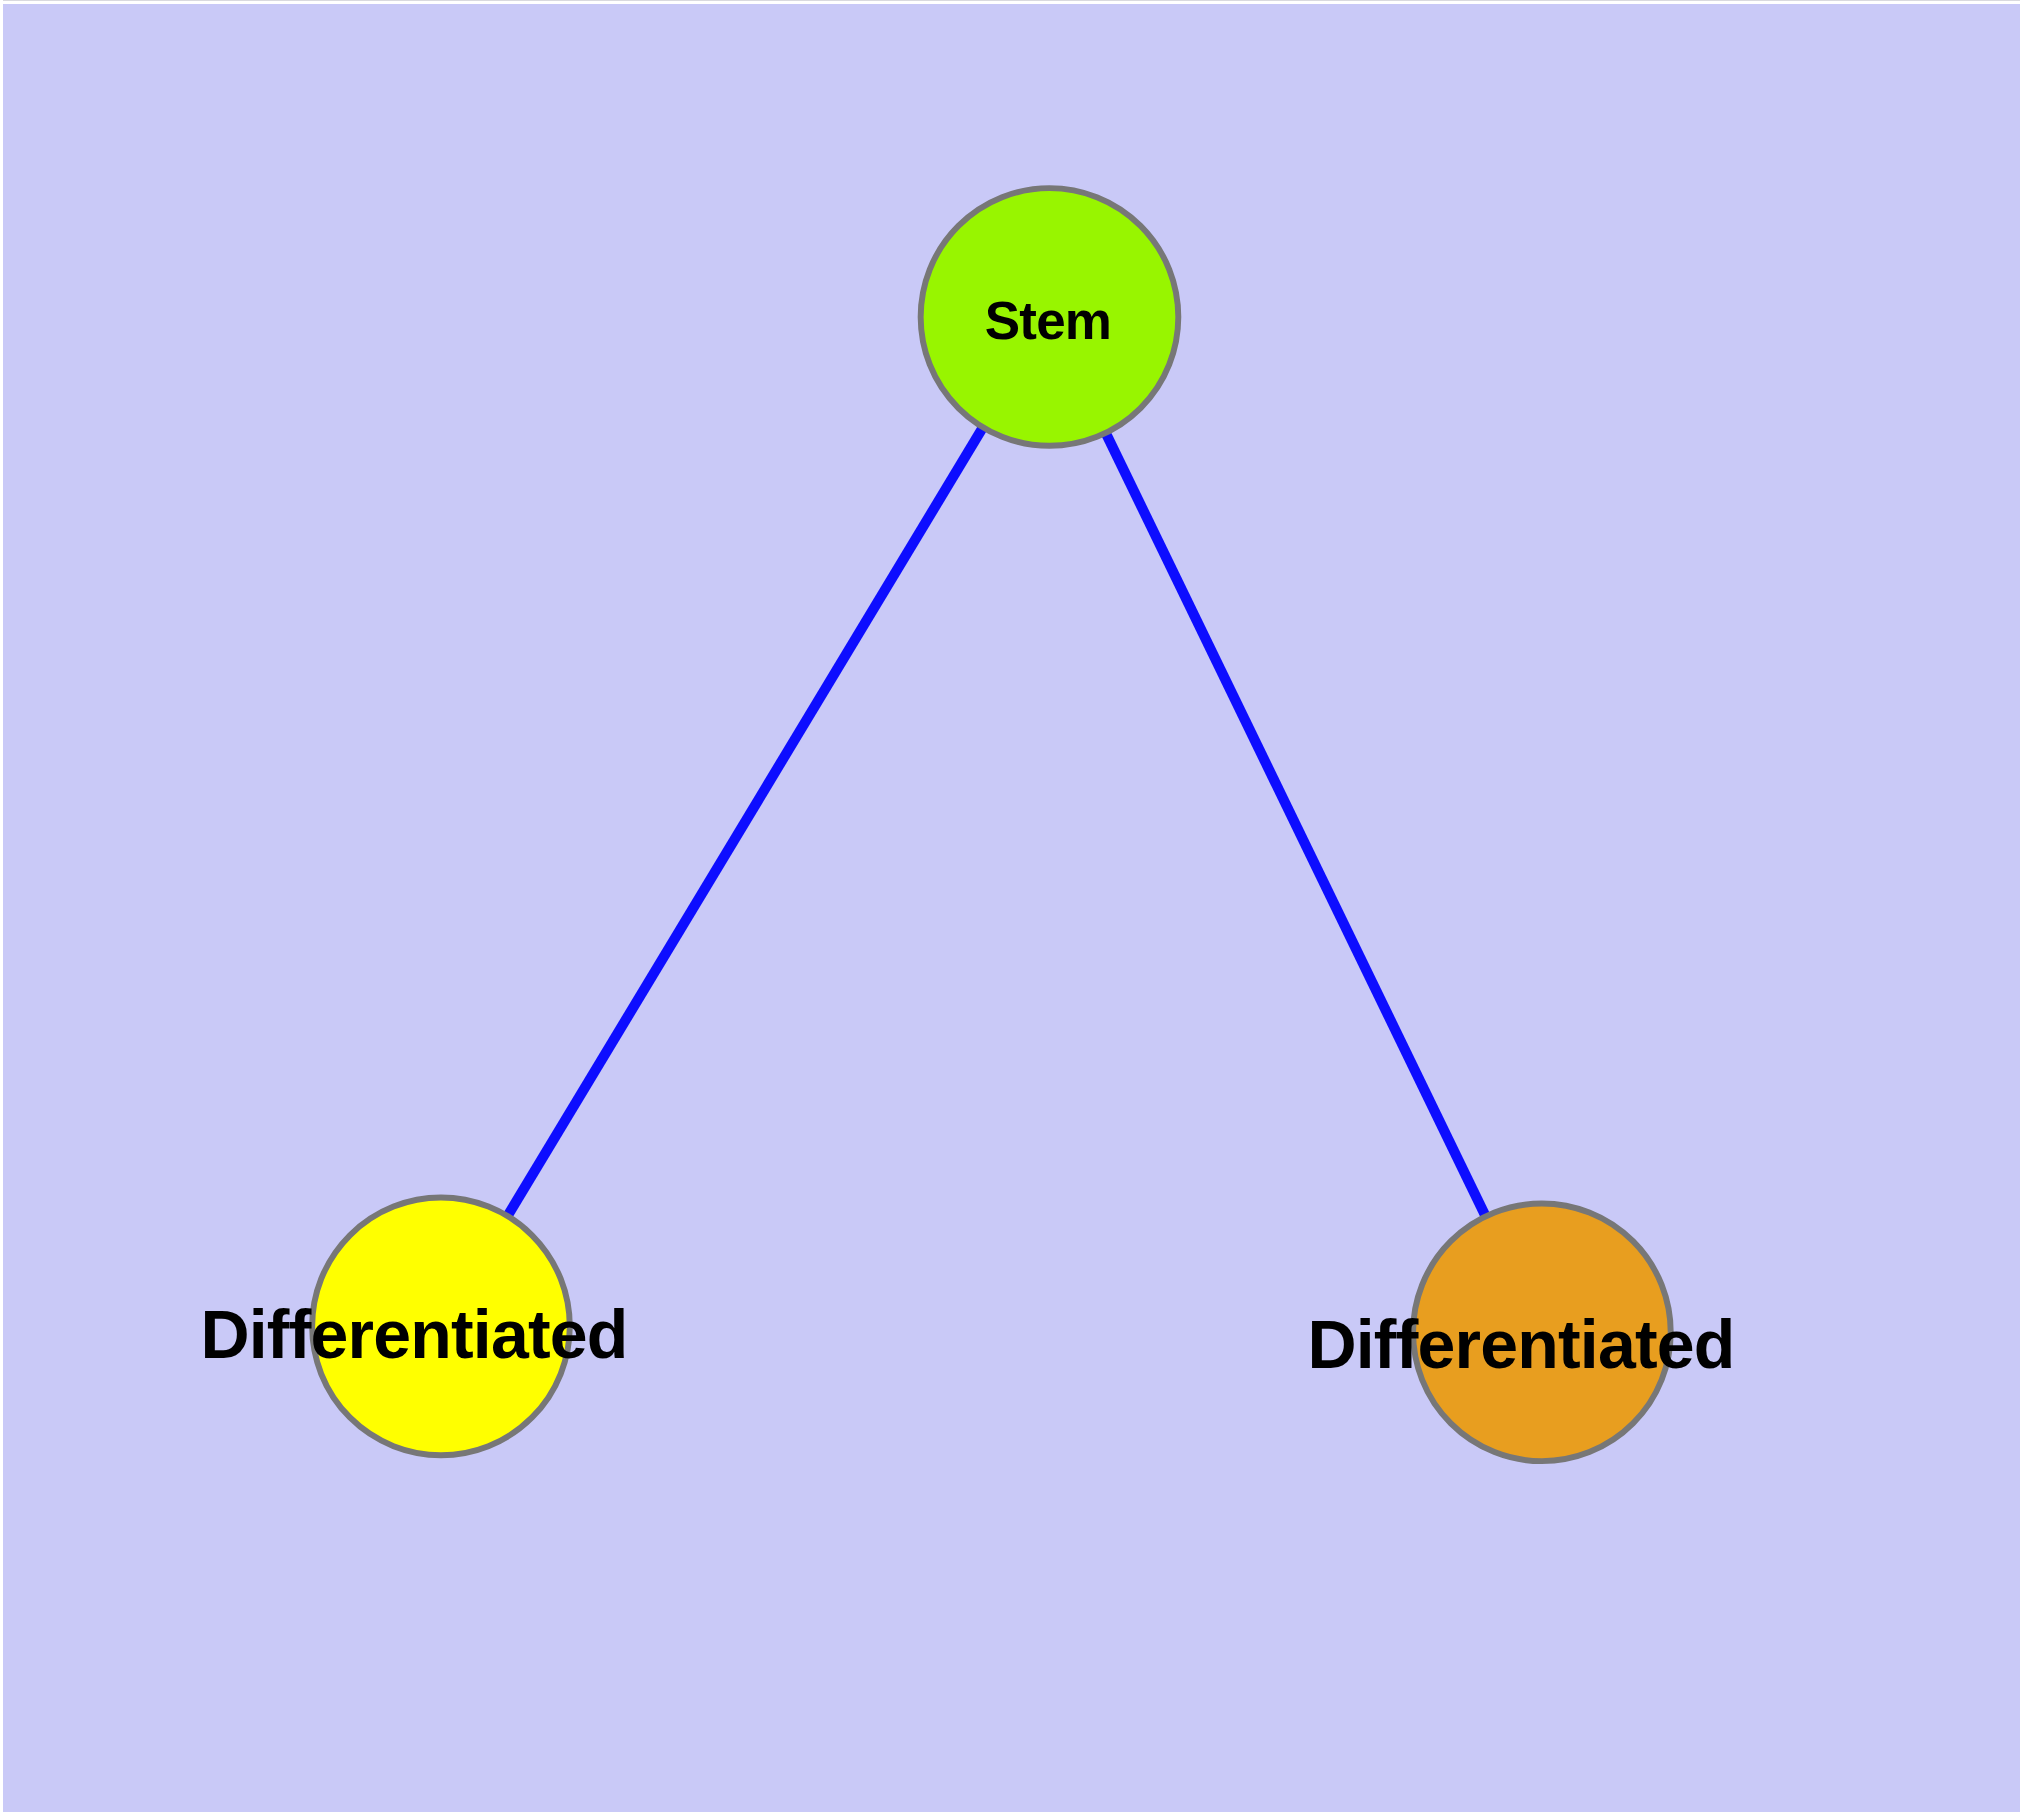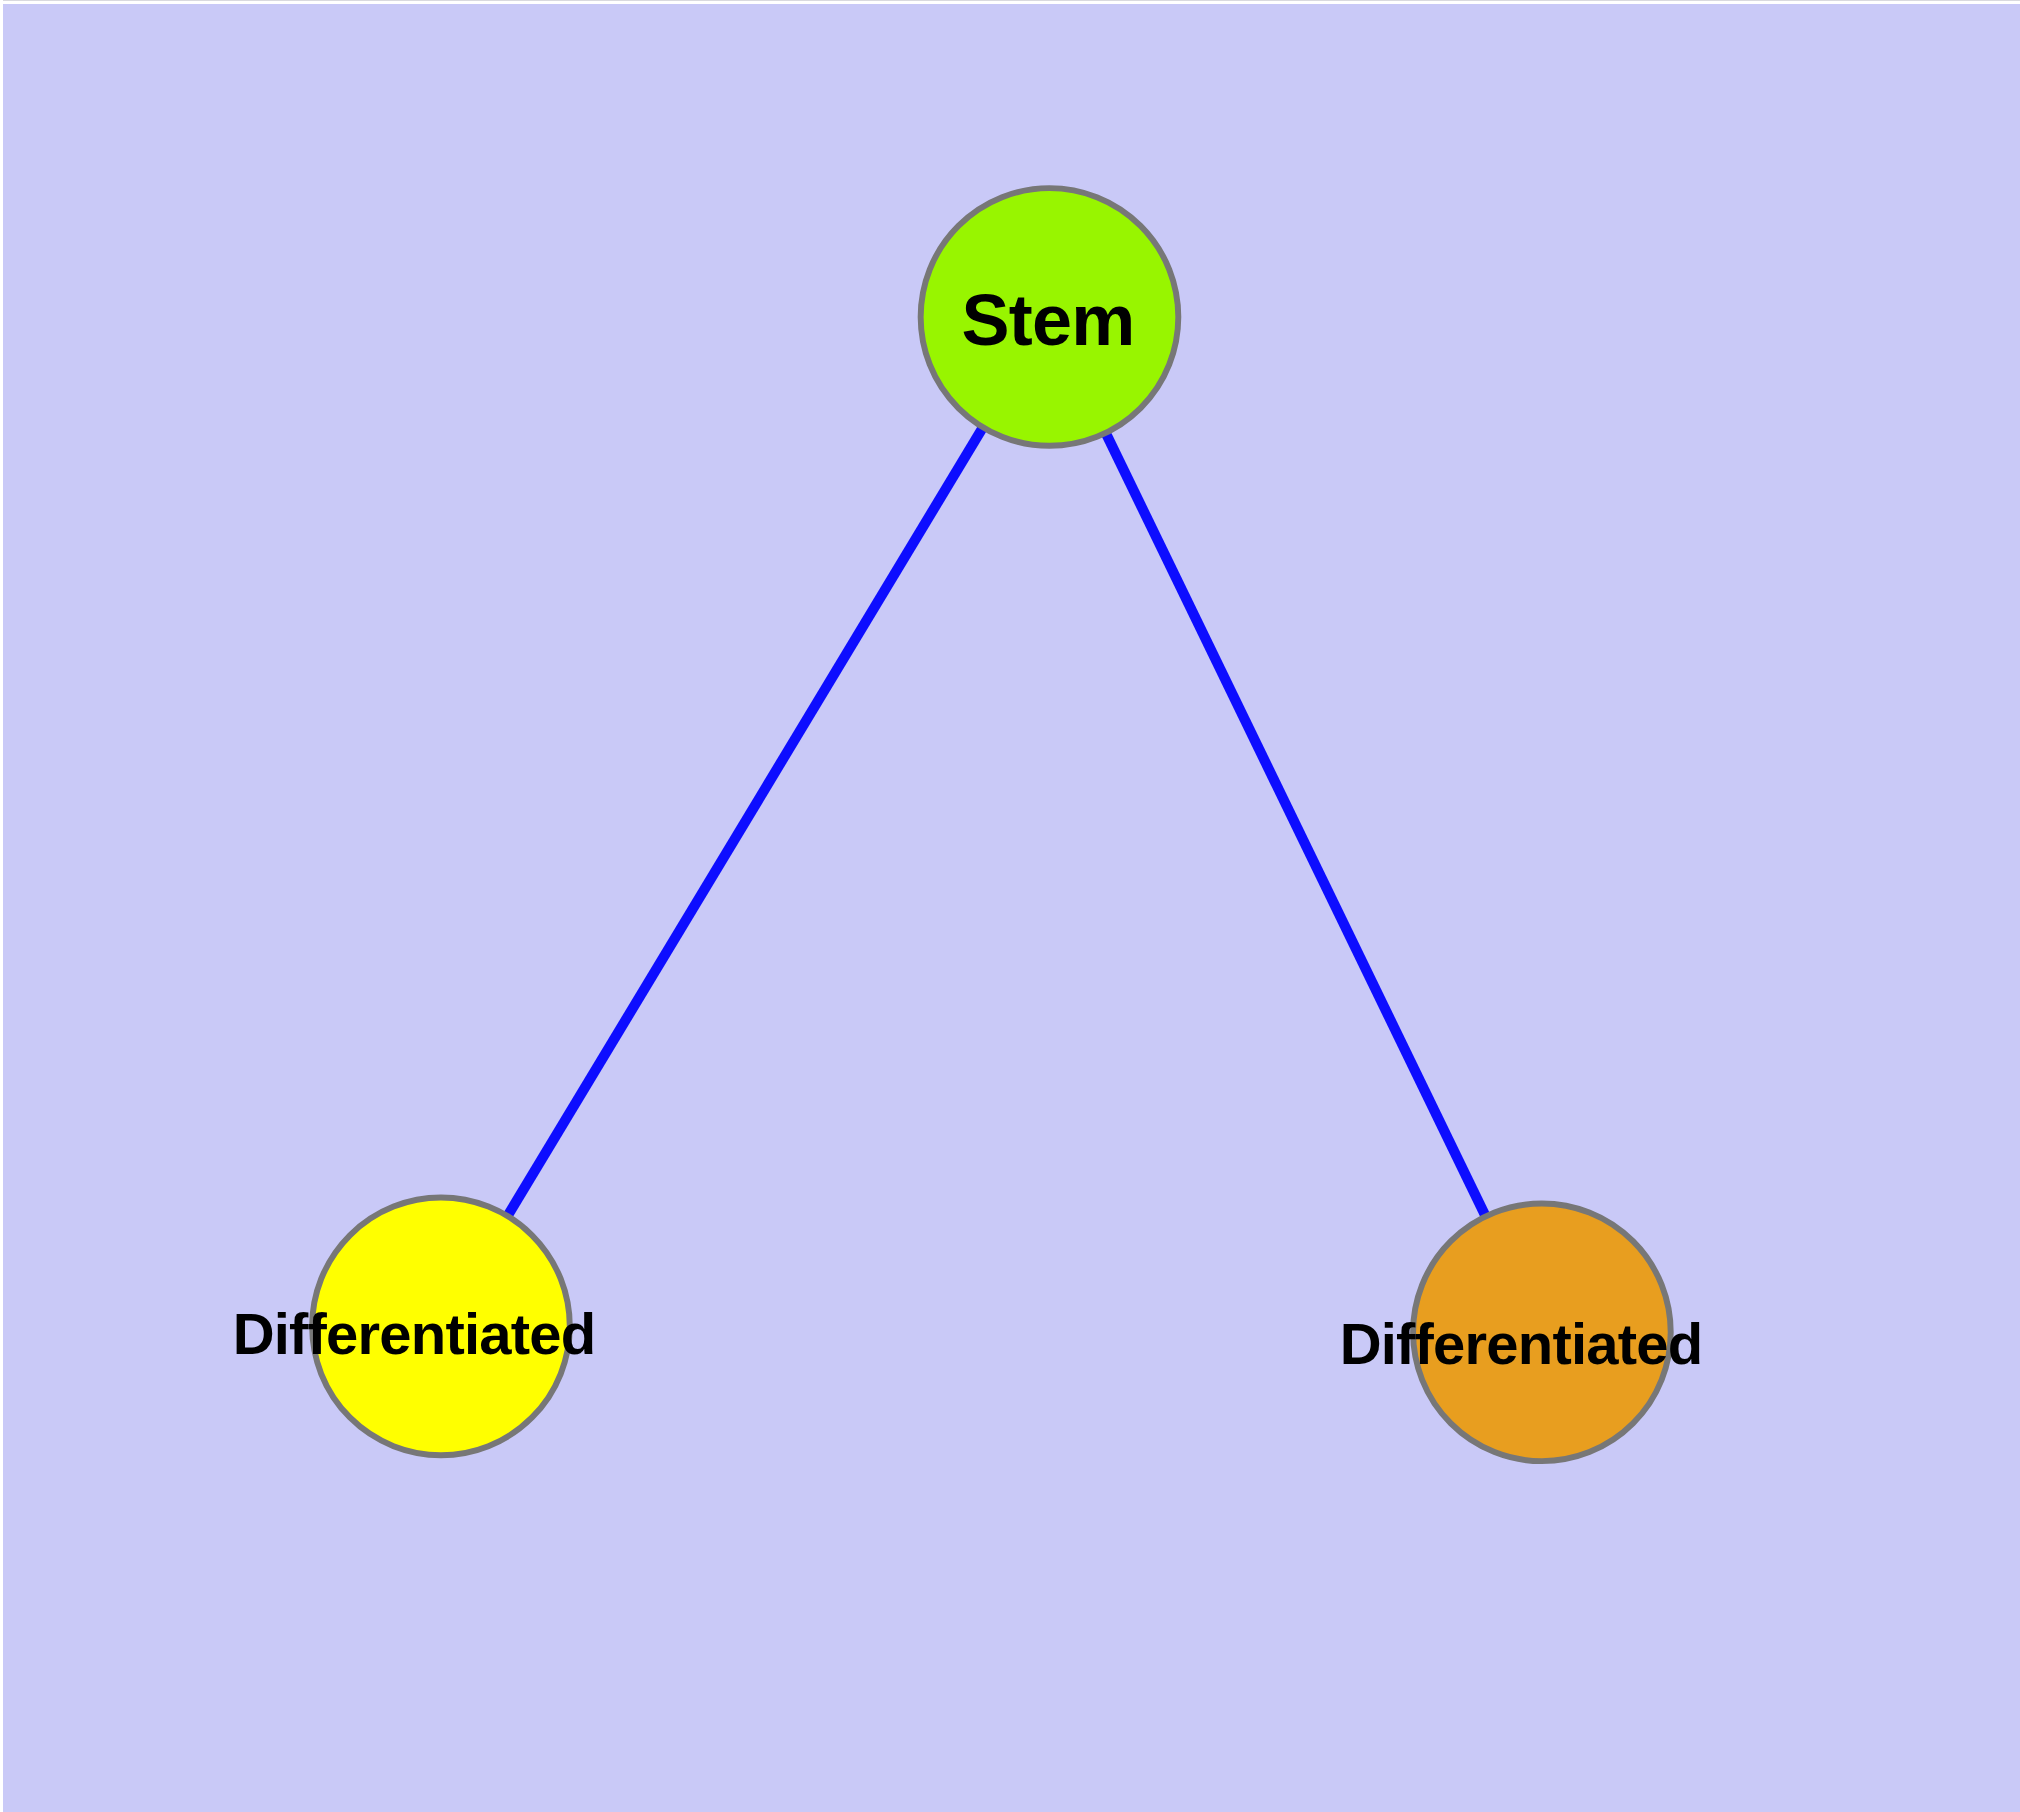--- a/index.html
+++ b/index.html
@@ -33,25 +33,25 @@
     font-weight: bold;
     color: #000000;
     text-align: center;
     white-space: nowrap;
     letter-spacing: -0.8px;
     pointer-events: none;
   }
   .label-stem {
     left: 1048px;
     top: 320px;
-    font-size: 72px;
+    font-size: 53px;
     line-height: 1.0;
   }
   .label-two-line {
-    font-size: 58px;
+    font-size: 68px;
     line-height: 92px;
   }
   .label-type-a {
     left: 414px;
     top: 1334px;
   }
   .label-type-b {
     left: 1521px;
     top: 1344px;
   }

